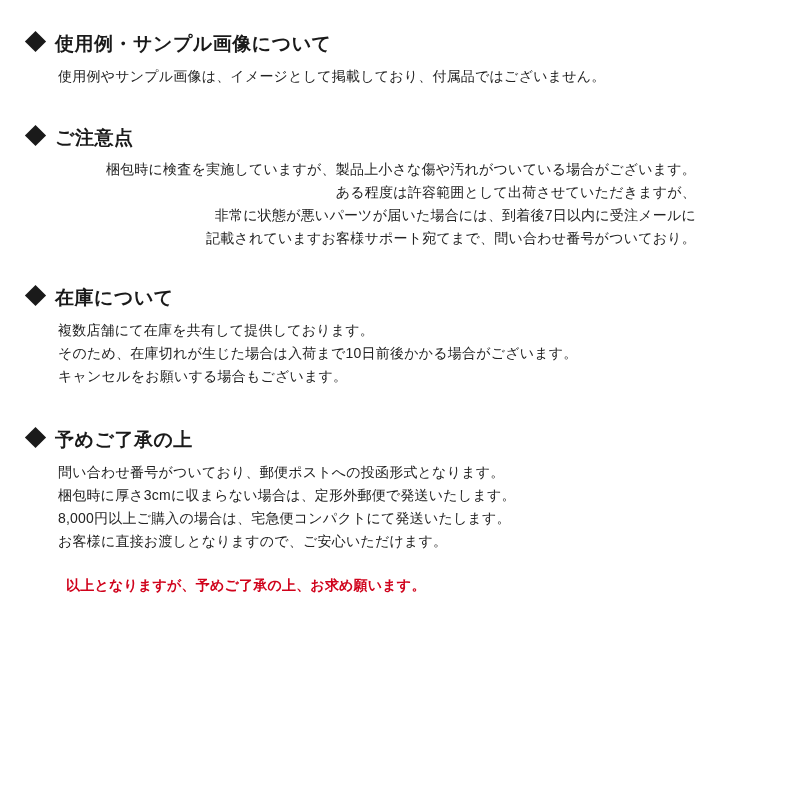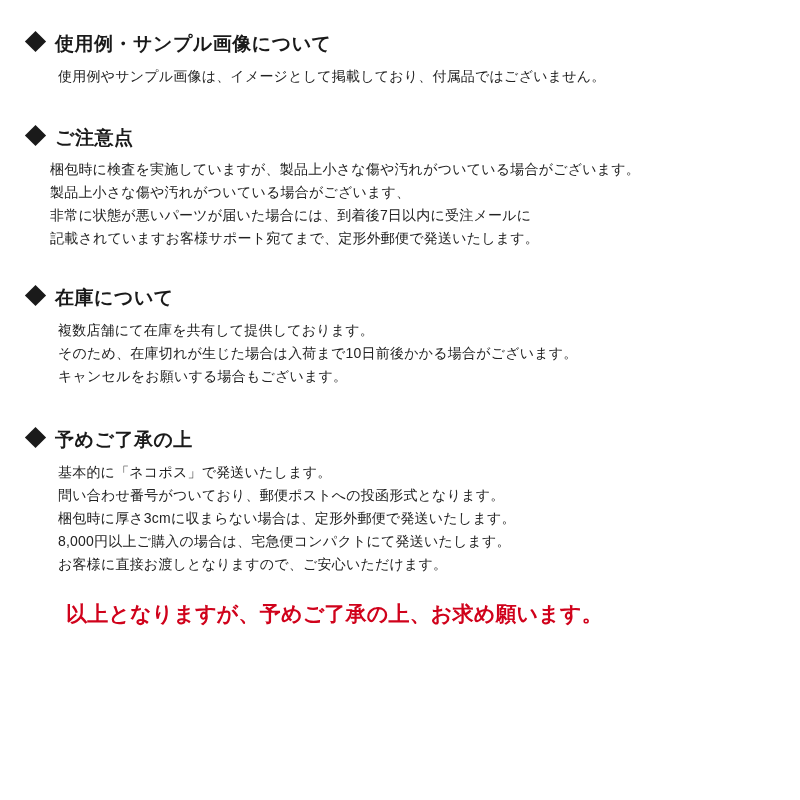--- a/index.html
+++ b/index.html
@@ -58,21 +58,21 @@
     line-height: 1.65;
     color: #222222;
     letter-spacing: 0.2px;
     white-space: nowrap;
   }
   .notice-block {
     padding-left: 38px;
     margin-top: 22px;
   }
   .notice-line {
-    font-size: 21px;
+    font-size: 14px;
     font-weight: bold;
     color: #d0021b;
     line-height: 1.55;
     letter-spacing: 0.2px;
     white-space: nowrap;
   }
   .sp-1 { height: 30px; }
   .sp-2 { height: 28px; }
   .sp-3 { height: 32px; }
 </style>
@@ -91,25 +91,25 @@
     </div>
   </div>
 
   <div class="sp-1"></div>
 
   <div class="section">
     <div class="section-heading">
       <span class="diamond-icon"></span>
       <span class="heading-text">ご注意点</span>
     </div>
-    <div class="body-lines" style="padding-left:22px;">
+    <div class="body-lines" style="padding-left:22px;text-align:right;">
       <div class="body-line">梱包時に検査を実施していますが、製品上小さな傷や汚れがついている場合がございます。</div>
-      <div class="body-line">製品上小さな傷や汚れがついている場合がございます、</div>
+      <div class="body-line">ある程度は許容範囲として出荷させていただきますが、</div>
       <div class="body-line">非常に状態が悪いパーツが届いた場合には、到着後7日以内に受注メールに</div>
-      <div class="body-line">記載されていますお客様サポート宛てまで、定形外郵便で発送いたします。</div>
+      <div class="body-line">記載されていますお客様サポート宛てまで、問い合わせ番号がついており。</div>
     </div>
   </div>
 
   <div class="sp-2"></div>
 
   <div class="section">
     <div class="section-heading">
       <span class="diamond-icon"></span>
       <span class="heading-text">在庫について</span>
     </div>
@@ -121,21 +121,20 @@
   </div>
 
   <div class="sp-3"></div>
 
   <div class="section">
     <div class="section-heading">
       <span class="diamond-icon"></span>
       <span class="heading-text">予めご了承の上</span>
     </div>
     <div class="body-lines">
-      <div class="body-line">基本的に「ネコポス」で発送いたします。</div>
       <div class="body-line">問い合わせ番号がついており、郵便ポストへの投函形式となります。</div>
       <div class="body-line">梱包時に厚さ3cmに収まらない場合は、定形外郵便で発送いたします。</div>
       <div class="body-line">8,000円以上ご購入の場合は、宅急便コンパクトにて発送いたします。</div>
       <div class="body-line">お客様に直接お渡しとなりますので、ご安心いただけます。</div>
     </div>
   </div>
 
   <div class="notice-block">
     <div class="notice-line">以上となりますが、予めご了承の上、お求め願います。</div>
   </div>

